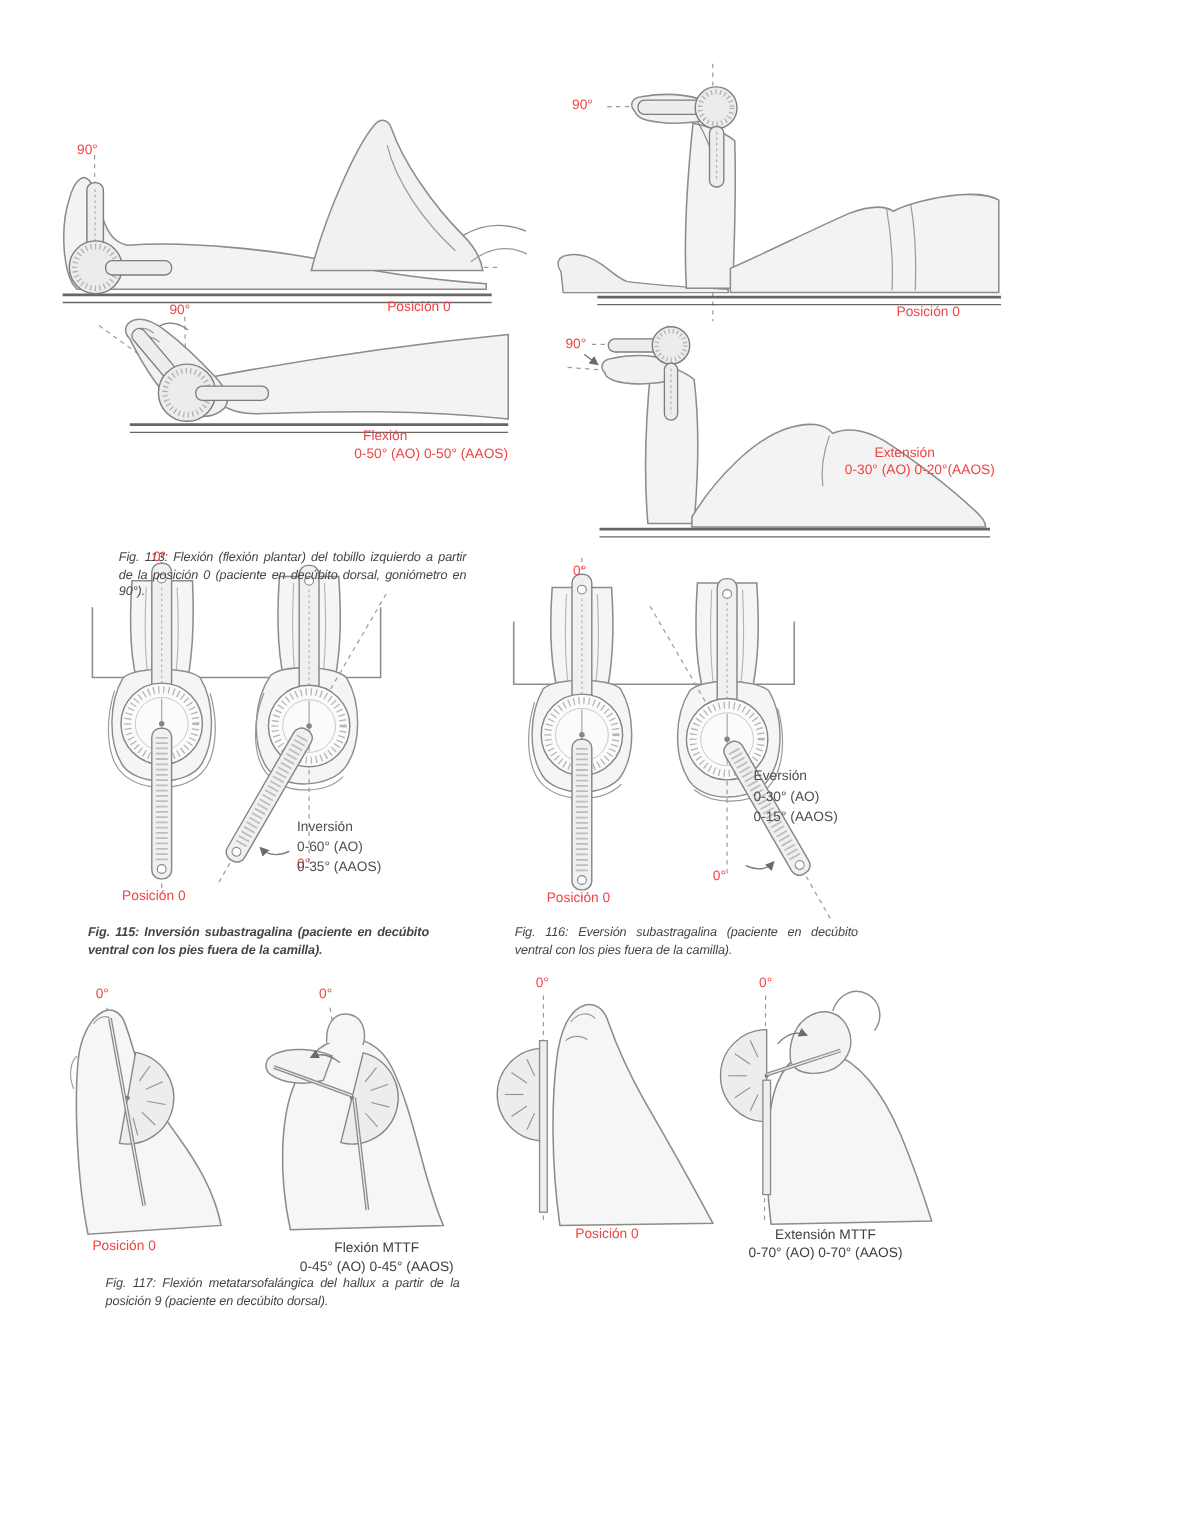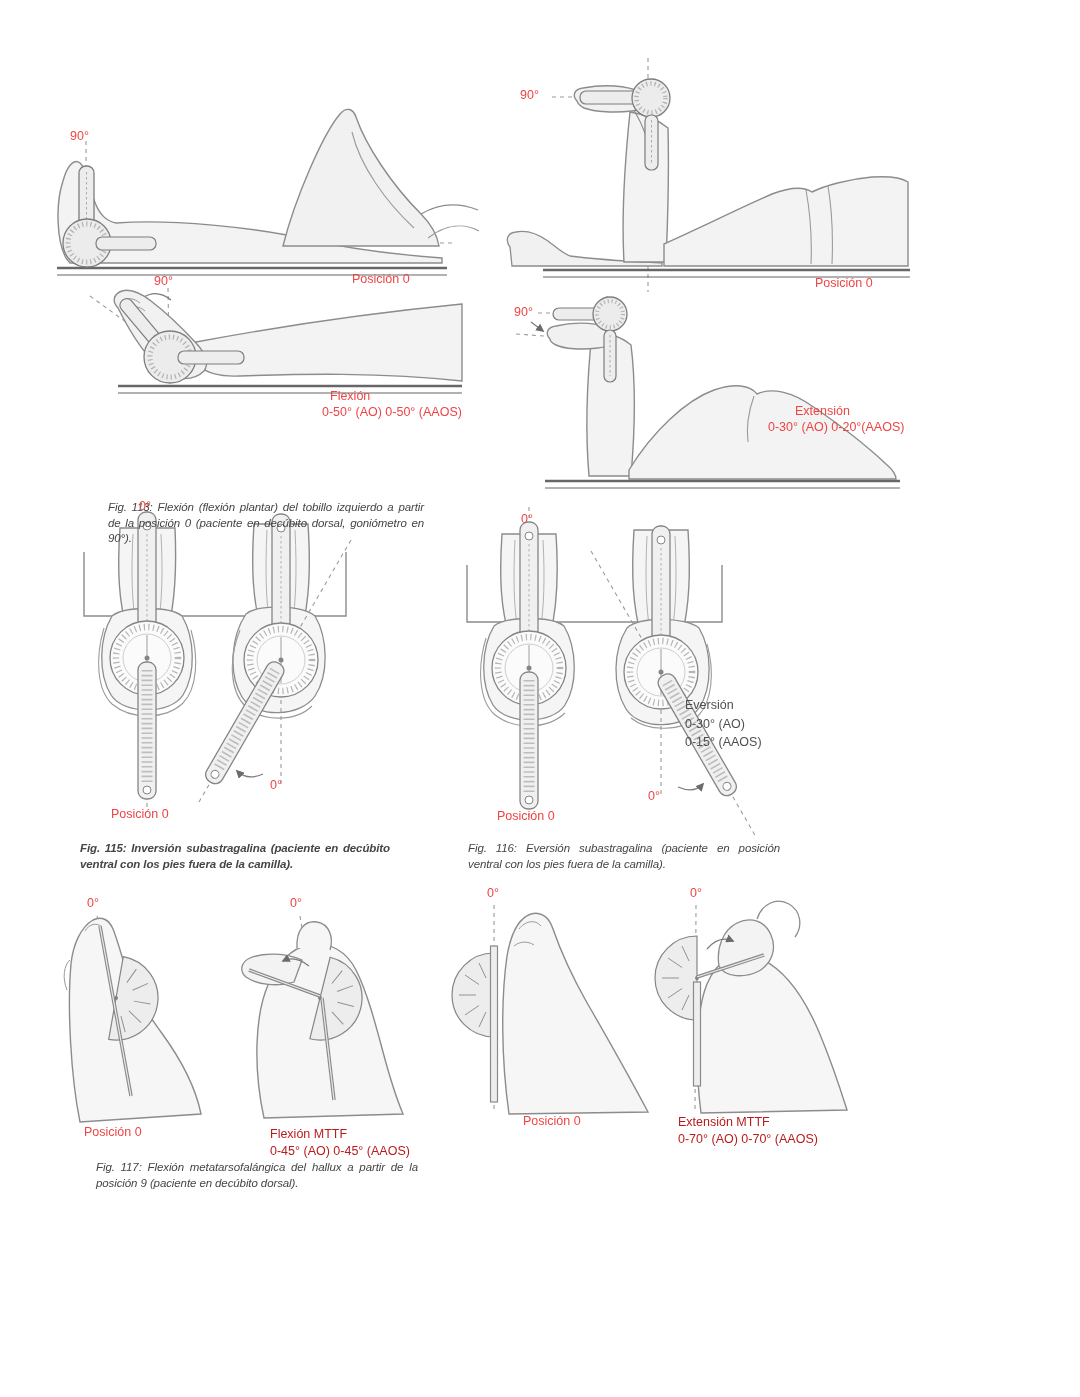--- a/index.html
+++ b/index.html
@@ -5,21 +5,21 @@
   html,body{margin:0;padding:0;background:#e9e9e9;}
   .page{
     position:relative;width:1080px;height:1397px;background:#ffffff;
     font-family:"Liberation Sans",sans-serif;overflow:hidden;margin:0 auto;
   }
   svg.art{position:absolute;left:0;top:0;}
   .dash{stroke:#9b9b9b;stroke-width:1.1;stroke-dasharray:4,4;fill:none;}
   .lbl{position:absolute;font-size:12.5px;color:#ef4444;white-space:nowrap;}
   .ctr{text-align:left;}
   .blk{position:absolute;font-size:12.5px;line-height:18.5px;color:#4f4f4f;text-align:left;}
-  .blk2{position:absolute;font-size:12.5px;line-height:17px;color:#b91c1c;text-align:left;}
+  .blk2{position:absolute;font-size:12.5px;line-height:17px;color:#404040;text-align:center;}
   .cap{
     position:absolute;font-style:italic;font-size:11.5px;line-height:15.5px;
     color:#454545;text-align:justify;letter-spacing:-0.1px;
   }
 </style>
 </head>
 <body>
 
 <div class="page">
 
@@ -262,31 +262,36 @@
 
   <div class="lbl" style="left:520px;top:88px;">90°</div>
   <div class="lbl ctr" style="left:815px;top:276px;width:70px;">Posición 0</div>
   <div class="lbl" style="left:514px;top:305px;">90°</div>
   <div class="lbl ctr" style="left:795px;top:404px;width:90px;">Extensión</div>
   <div class="lbl ctr" style="left:768px;top:420px;width:145px;">0-30° (AO) 0-20°(AAOS)</div>
 
   <div class="lbl" style="left:139px;top:499px;">0°</div>
   <div class="lbl ctr" style="left:111px;top:807px;width:75px;">Posición 0</div>
   <div class="lbl" style="left:270px;top:778px;">0°</div>
+  <div class="blk" style="left:270px;top:742px;width:145px;">
+    <div>Inversión</div>
+    <div>0-60° (AO)</div>
+    <div>0-35° (AAOS)</div>
+  </div>
   <div class="cap" style="left:80px;top:841px;width:310px;font-weight:bold;">Fig. 115: Inversión subastragalina (paciente en decúbito ventral con los pies fuera de la camilla).</div>
 
   <div class="lbl" style="left:521px;top:512px;">0°</div>
   <div class="lbl ctr" style="left:497px;top:809px;width:75px;">Posición 0</div>
   <div class="lbl" style="left:648px;top:789px;">0°</div>
   <div class="blk" style="left:685px;top:696px;width:145px;">
     <div>Eversión</div>
     <div>0-30° (AO)</div>
     <div>0-15° (AAOS)</div>
   </div>
-  <div class="cap" style="left:468px;top:841px;width:312px;">Fig. 116: Eversión subastragalina (paciente en posición ventral con los pies fuera de la camilla).</div>
+  <div class="cap" style="left:468px;top:841px;width:312px;">Fig. 116: Eversión subastragalina (paciente en decúbito ventral con los pies fuera de la camilla).</div>
 
   <div class="lbl" style="left:87px;top:896px;">0°</div>
   <div class="lbl ctr" style="left:84px;top:1125px;width:80px;">Posición 0</div>
   <div class="lbl" style="left:290px;top:896px;">0°</div>
   <div class="blk2" style="left:270px;top:1126px;width:145px;">
     <div>Flexión MTTF</div>
     <div>0-45° (AO) 0-45° (AAOS)</div>
   </div>
   <div class="cap" style="left:96px;top:1160px;width:322px;">Fig. 117: Flexión metatarsofalángica del hallux a partir de la posición 9 (paciente en decúbito dorsal).</div>
 

